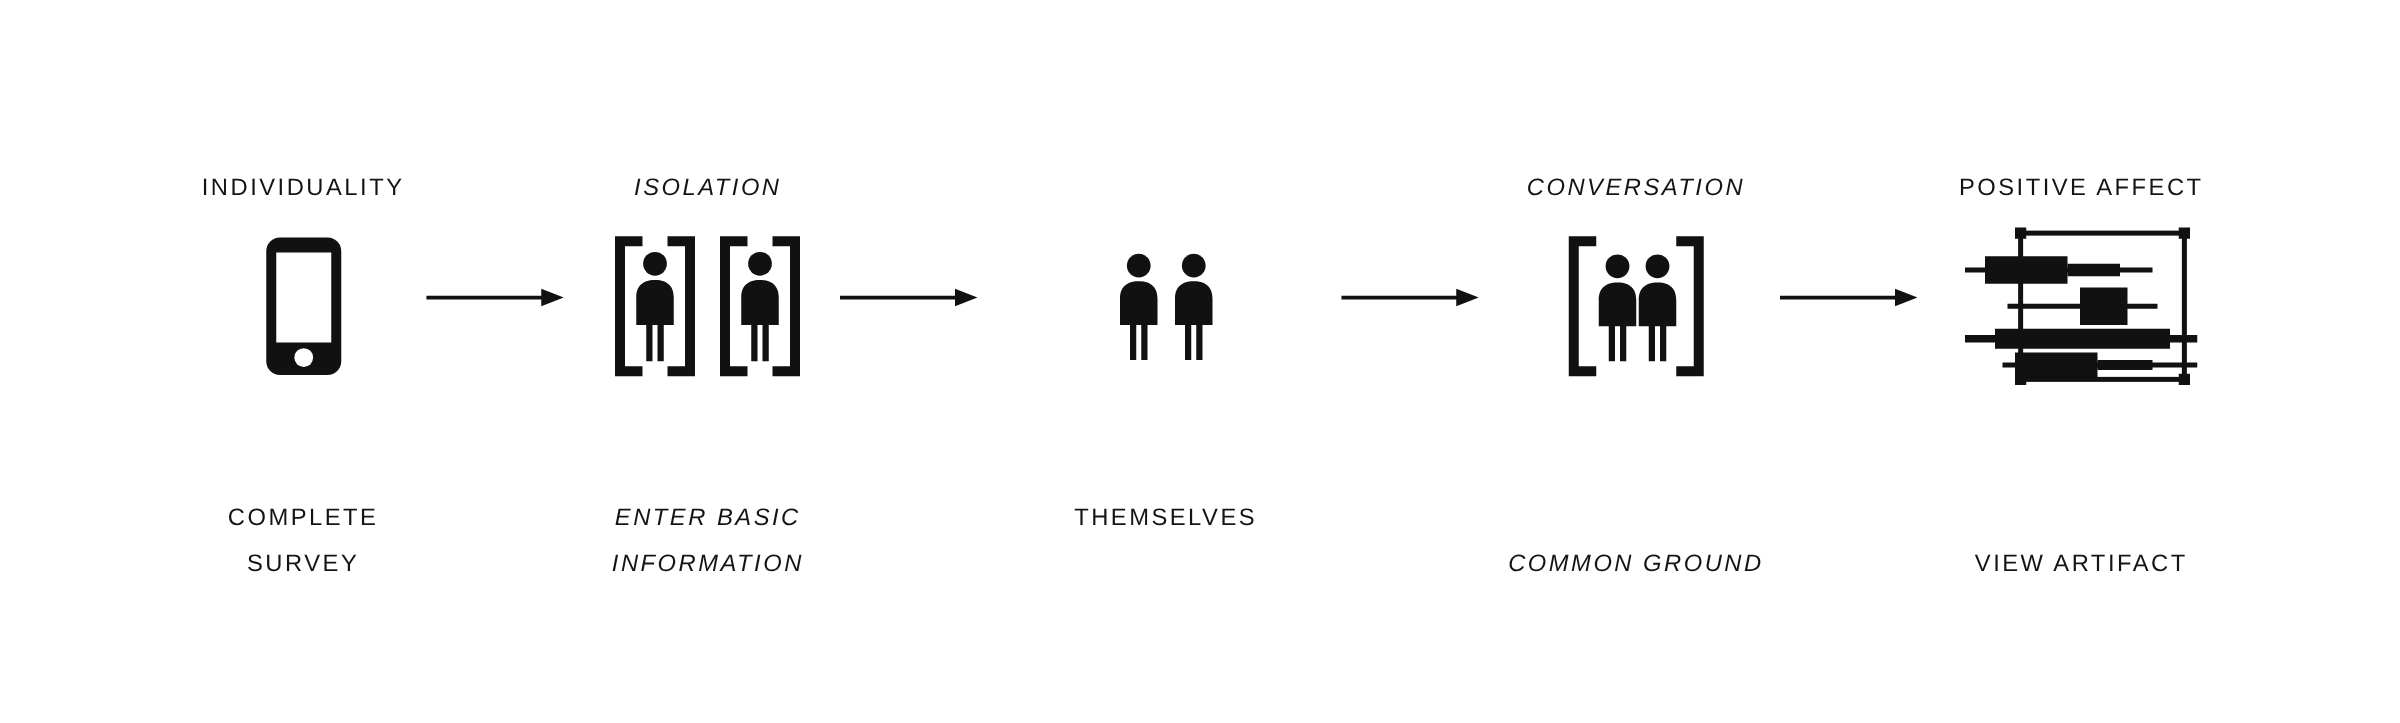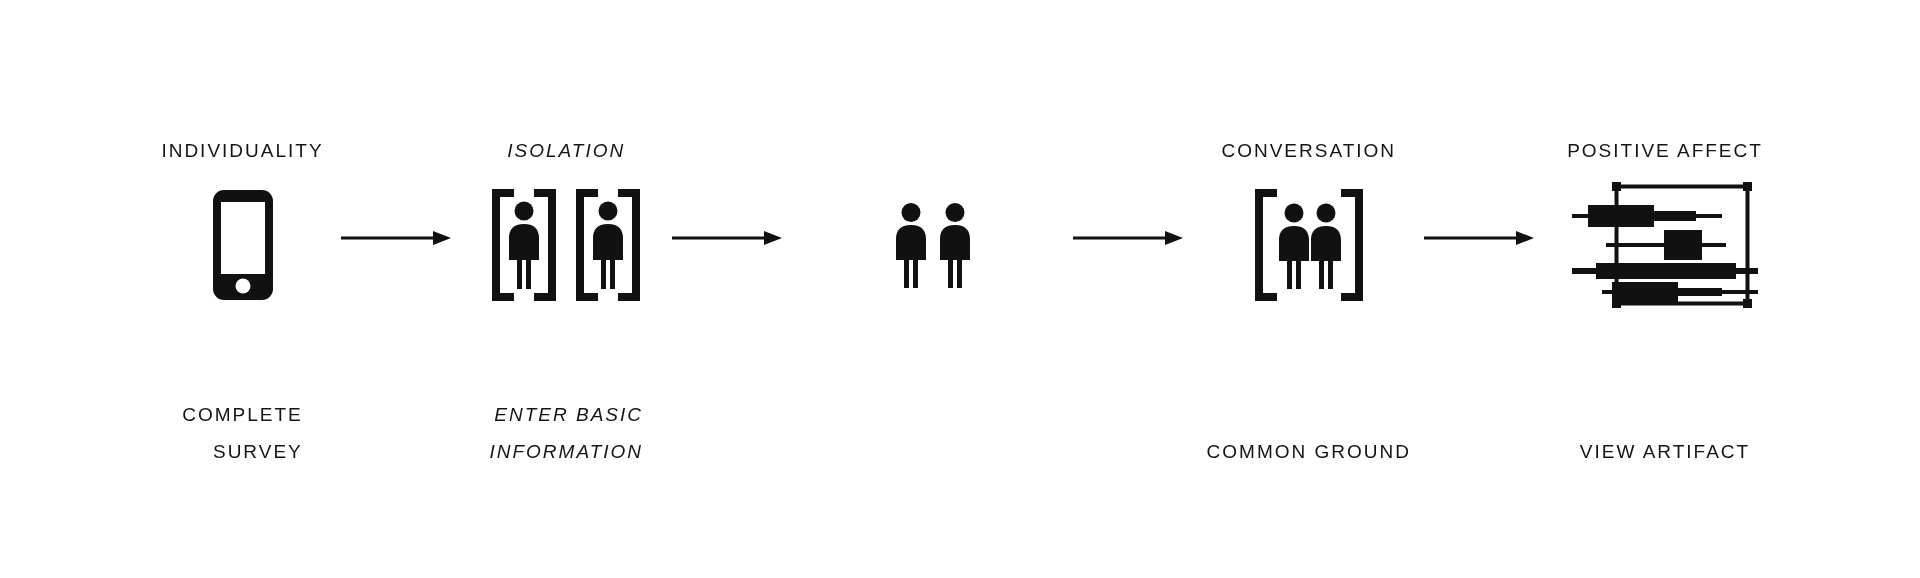--- a/index.html
+++ b/index.html
@@ -41,21 +41,21 @@
     display: flex;
     flex-direction: column;
     align-items: center;
     flex: 0 0 auto;
   }
 
   
   .stage-0 { width: 185px; }
   .stage-1 { width: 200px; font-style: italic; }
   .stage-2 { width: 270px; }
-  .stage-3 { width: 220px; }
+  .stage-3 { width: 220px; font-style: italic; }
   .stage-4 { width: 230px; }
 
   .arrow-cell {
     flex: 1 1 auto;
     position: relative;
     display: flex;
     align-items: flex-start;
     justify-content: center;
   }
 
@@ -73,21 +73,21 @@
     text-transform: uppercase;
     color: #141414;
   }
 
   .stage-caption {
     position: absolute;
     top: 396px;
     left: 50%;
     transform: translateX(-50%);
     white-space: nowrap;
-    text-align: right;
+    text-align: center;
     font-size: 19px;
     font-weight: 400;
     letter-spacing: 2.0px;
     line-height: 37px;
     text-transform: uppercase;
     color: #141414;
   }
   .stage-caption .cap-line {
     display: block;
     white-space: nowrap;
@@ -196,20 +196,21 @@
           <g fill="#111111">
             <circle cx="20" cy="10.5" r="9.5"></circle>
             <path d="M20,23 c-11,0 -15,6 -15,14 v21 h8 v28 h5 v-28 h4 v28 h5 v-28 h8 v-21 c0,-8 -4,-14 -15,-14 Z"></path>
             <circle cx="64" cy="10.5" r="9.5"></circle>
             <path d="M64,23 c-11,0 -15,6 -15,14 v21 h8 v28 h5 v-28 h4 v28 h5 v-28 h8 v-21 c0,-8 -4,-14 -15,-14 Z"></path>
           </g>
         </svg>
       </div>
 
       <div class="stage-caption">
+        <span class="cap-line">THEMSELVES</span>
       </div>
     </div>
 
     <div class="arrow-cell">
       <div class="arrow">
         <svg width="110" height="20" viewBox="0 0 110 20" aria-hidden="true">
           <line x1="0" y1="10" x2="96" y2="10" stroke="#111111" stroke-width="3"></line>
           <polygon points="110,10 92,3 92,17" fill="#111111"></polygon>
         </svg>
       </div>

